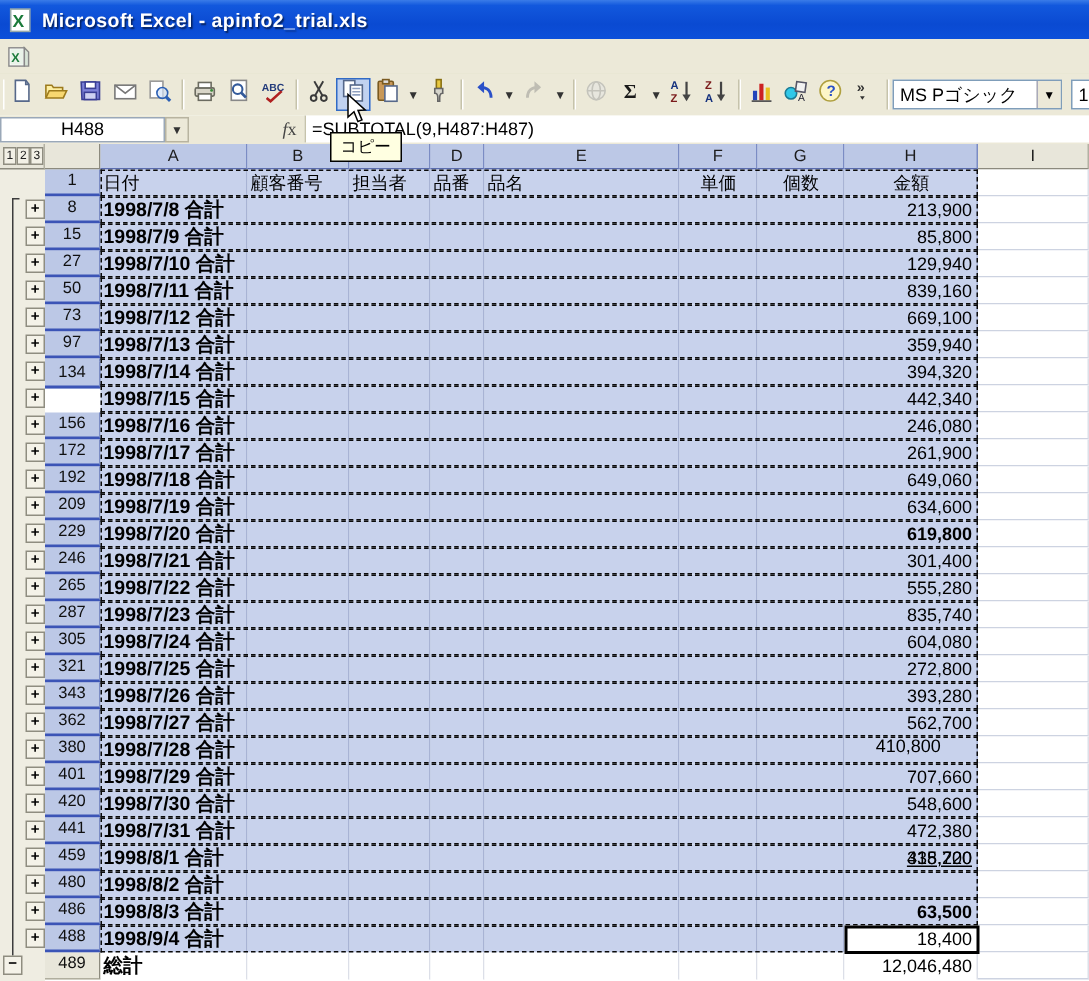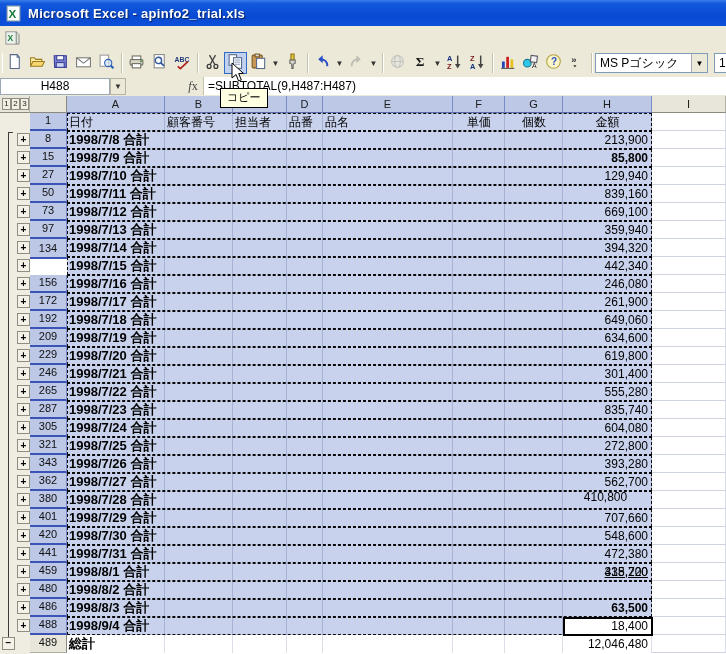--- a/index.html
+++ b/index.html
@@ -366,21 +366,21 @@
       <div class="cell sel" style="left: 165px; top: 53px; width: 68px;"></div>
       <div class="cell sel" style="left: 233px; top: 53px; width: 54px;"></div>
       <div class="cell sel" style="left: 287px; top: 53px; width: 36px;"></div>
       <div class="cell sel" style="left: 323px; top: 53px; width: 130px;"></div>
       <div class="cell sel" style="left: 453px; top: 53px; width: 52px;"></div>
       <div class="cell sel" style="left: 505px; top: 53px; width: 58px;"></div>
       <div class="cell sel" style="left: 563px; top: 53px; width: 89px;"></div>
       <div class="cell norm icol" style="left: 652px; top: 53px; width: 74px;"></div>
       <div class="ants" style="top: 53px;"></div>
       <div class="lbl" style="top: 53px;">1998/7/9 合計</div>
-      <div class="amt" style="top: 53px; font-weight: bold;">85,800</div>
+      <div class="amt" style="top: 53px; font-weight: normal;">85,800</div>
       <div class="plus-btn" style="top: 55px;">+</div>
       <div class="row-hdr" style="top: 71px;">27</div>
       <div class="cell sel" style="left: 67px; top: 71px; width: 98px;"></div>
       <div class="cell sel" style="left: 165px; top: 71px; width: 68px;"></div>
       <div class="cell sel" style="left: 233px; top: 71px; width: 54px;"></div>
       <div class="cell sel" style="left: 287px; top: 71px; width: 36px;"></div>
       <div class="cell sel" style="left: 323px; top: 71px; width: 130px;"></div>
       <div class="cell sel" style="left: 453px; top: 71px; width: 52px;"></div>
       <div class="cell sel" style="left: 505px; top: 71px; width: 58px;"></div>
       <div class="cell sel" style="left: 563px; top: 71px; width: 89px;"></div>
@@ -520,21 +520,21 @@
       <div class="cell sel" style="left: 165px; top: 251px; width: 68px;"></div>
       <div class="cell sel" style="left: 233px; top: 251px; width: 54px;"></div>
       <div class="cell sel" style="left: 287px; top: 251px; width: 36px;"></div>
       <div class="cell sel" style="left: 323px; top: 251px; width: 130px;"></div>
       <div class="cell sel" style="left: 453px; top: 251px; width: 52px;"></div>
       <div class="cell sel" style="left: 505px; top: 251px; width: 58px;"></div>
       <div class="cell sel" style="left: 563px; top: 251px; width: 89px;"></div>
       <div class="cell norm icol" style="left: 652px; top: 251px; width: 74px;"></div>
       <div class="ants" style="top: 251px;"></div>
       <div class="lbl" style="top: 251px;">1998/7/20 合計</div>
-      <div class="amt" style="top: 251px; font-weight: normal;">619,800</div>
+      <div class="amt" style="top: 251px; font-weight: bold;">619,800</div>
       <div class="plus-btn" style="top: 253px;">+</div>
       <div class="row-hdr" style="top: 269px;">246</div>
       <div class="cell sel" style="left: 67px; top: 269px; width: 98px;"></div>
       <div class="cell sel" style="left: 165px; top: 269px; width: 68px;"></div>
       <div class="cell sel" style="left: 233px; top: 269px; width: 54px;"></div>
       <div class="cell sel" style="left: 287px; top: 269px; width: 36px;"></div>
       <div class="cell sel" style="left: 323px; top: 269px; width: 130px;"></div>
       <div class="cell sel" style="left: 453px; top: 269px; width: 52px;"></div>
       <div class="cell sel" style="left: 505px; top: 269px; width: 58px;"></div>
       <div class="cell sel" style="left: 563px; top: 269px; width: 89px;"></div>

